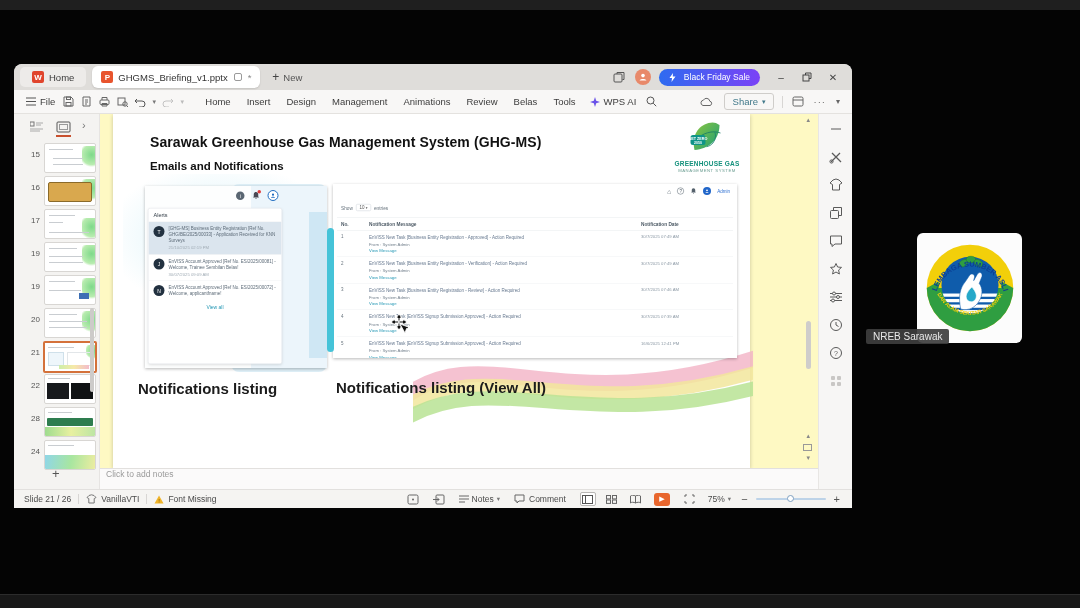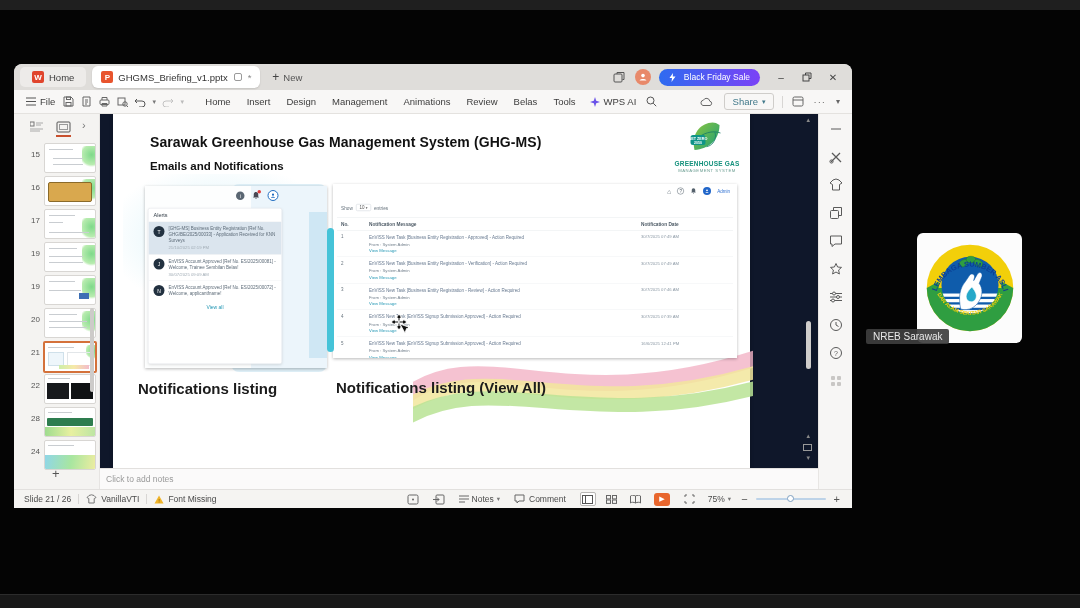--- a/index.html
+++ b/index.html
@@ -28,23 +28,23 @@
   .body-row{display:flex;height:375px}
   
   .panel{position:relative;width:86px;background:#f4f3f1;border-right:1px solid #e6e4e2;flex:none}
   .thumb{position:absolute;left:30px;width:52px;height:30px;background:#fff;border:1px solid #d8d6d3;border-radius:2px;overflow:hidden}
   .thumb.sel{border:2px solid #d4713a;left:29px;width:54px;height:32px}
   .tnum{position:absolute;left:8px;width:18px;text-align:right;font-size:8px;color:#555}
   .tline{position:absolute;background:#c9cdd1;height:1px}
   .tblob{position:absolute;right:-3px;top:2px;width:16px;height:22px;background:radial-gradient(circle at 60% 40%,#7fd98a,#b9ecb0 60%,transparent 75%)}
   
   .mid{position:relative;width:718px;flex:none}
-  .canvas{position:relative;width:718px;height:354px;background:#0f172a;overflow:hidden}
+  .canvas{position:relative;width:718px;height:354px;background:#fef9c3;overflow:hidden}
   .slide{position:absolute;left:13px;top:0;width:637px;height:354px;background:#ffffff;box-shadow:0 1px 4px rgba(0,0,0,.22)}
-  .notesbar{width:718px;height:21px;background:#fbfafa;border-top:1px solid #e2e0de;display:flex;align-items:center;padding-left:6px;font-size:8.5px;color:#9a9a9a}
+  .notesbar{width:718px;height:21px;background:#fbfafa;border-top:1px solid #e2e0de;display:flex;padding-left:6px;font-size:8.5px;color:#9a9a9a}
   .rail{position:relative;width:34px;background:#f7f6f5;border-left:1px solid #e8e6e4;flex:none}
   .rail .ric{position:absolute;left:10px;width:14px;height:14px;color:#5a5a5a}
   
   .s-title{position:absolute;left:37px;top:20px;font-size:14px;font-weight:bold;color:#111;letter-spacing:.1px}
   .s-sub{position:absolute;left:37px;top:46px;font-size:11.5px;font-weight:bold;color:#111}
   .caption{position:absolute;font-size:15px;font-weight:bold;color:#1c1c1c;z-index:5}
   .shot{position:absolute;background:#fff;box-shadow:0 1px 3px rgba(0,0,0,.28);z-index:3;overflow:hidden}
   .scale2{transform:scale(.5);transform-origin:0 0}
   
   .al-panel{position:absolute;left:6px;top:44px;width:268px;height:312px;background:#fff;border:1px solid #e0e5e9;border-radius:4px;box-shadow:0 2px 6px rgba(0,0,0,.12);overflow:hidden}

